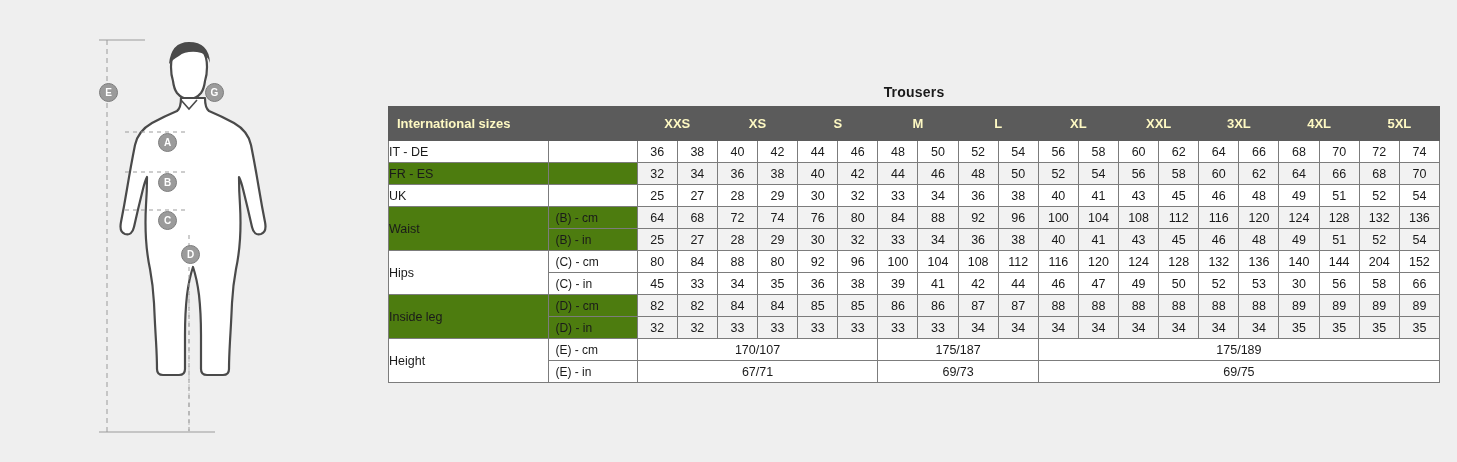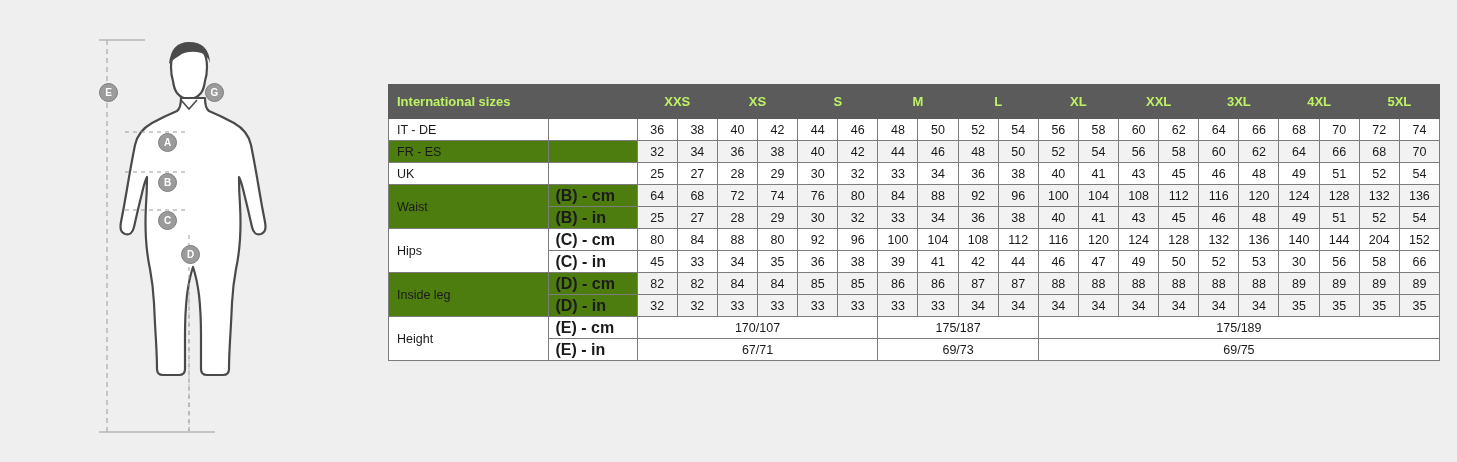--- a/index.html
+++ b/index.html
@@ -29,32 +29,32 @@
   }
   table{border-collapse:collapse;width:1052px;table-layout:fixed;}
   th,td{
     border:1px solid #7c7c7c;
     font-size:12.5px;color:#1a1a1a;
     text-align:center;
     height:21px;
     padding:0;
   }
   thead th{
-    background:#5b5b5b;color:#bef264;font-weight:bold;
+    background:#5b5b5b;color:#fef9c3;font-weight:bold;
     border:1px solid #5b5b5b;
     height:33px;font-size:13px;
   }
   thead th.lbl{
     text-align:left;padding-left:8px;
   }
   td.rowlabel{
-    text-align:left;padding-left:8px;font-size:12.5px;
+    text-align:left;font-size:12.5px;
   }
   td.sublabel{
-    text-align:left;padding-left:6px;font-size:16px;font-weight:bold;
+    text-align:left;padding-left:6px;font-size:12px;
   }
   tbody tr.alt td{background:#f2f2f2;}
   tbody td{background:#ffffff;}
   tbody tr.alt td.rowlabel,tbody tr.alt td.sublabel{background:#4d7c0f;}
   .c-lab{width:160px;}
   .c-sub{width:88px;}
   .c-v{width:40px;}
 </style>
 </head>
 <body>
@@ -106,20 +106,21 @@
     </div>
     <div class="badge" style="left:73px;top:191px;">
       <span>C</span>
     </div>
     <div class="badge" style="left:96px;top:225px;">
       <span>D</span>
     </div>
   </div>
 
   <div class="tablearea">
+    <div class="chart-title">Trousers</div>
 
     <table>
       <colgroup>
         <col class="c-lab">
           <col class="c-sub">
         <col class="c-v">
           <col class="c-v">
           <col class="c-v">
           <col class="c-v">
           <col class="c-v">

